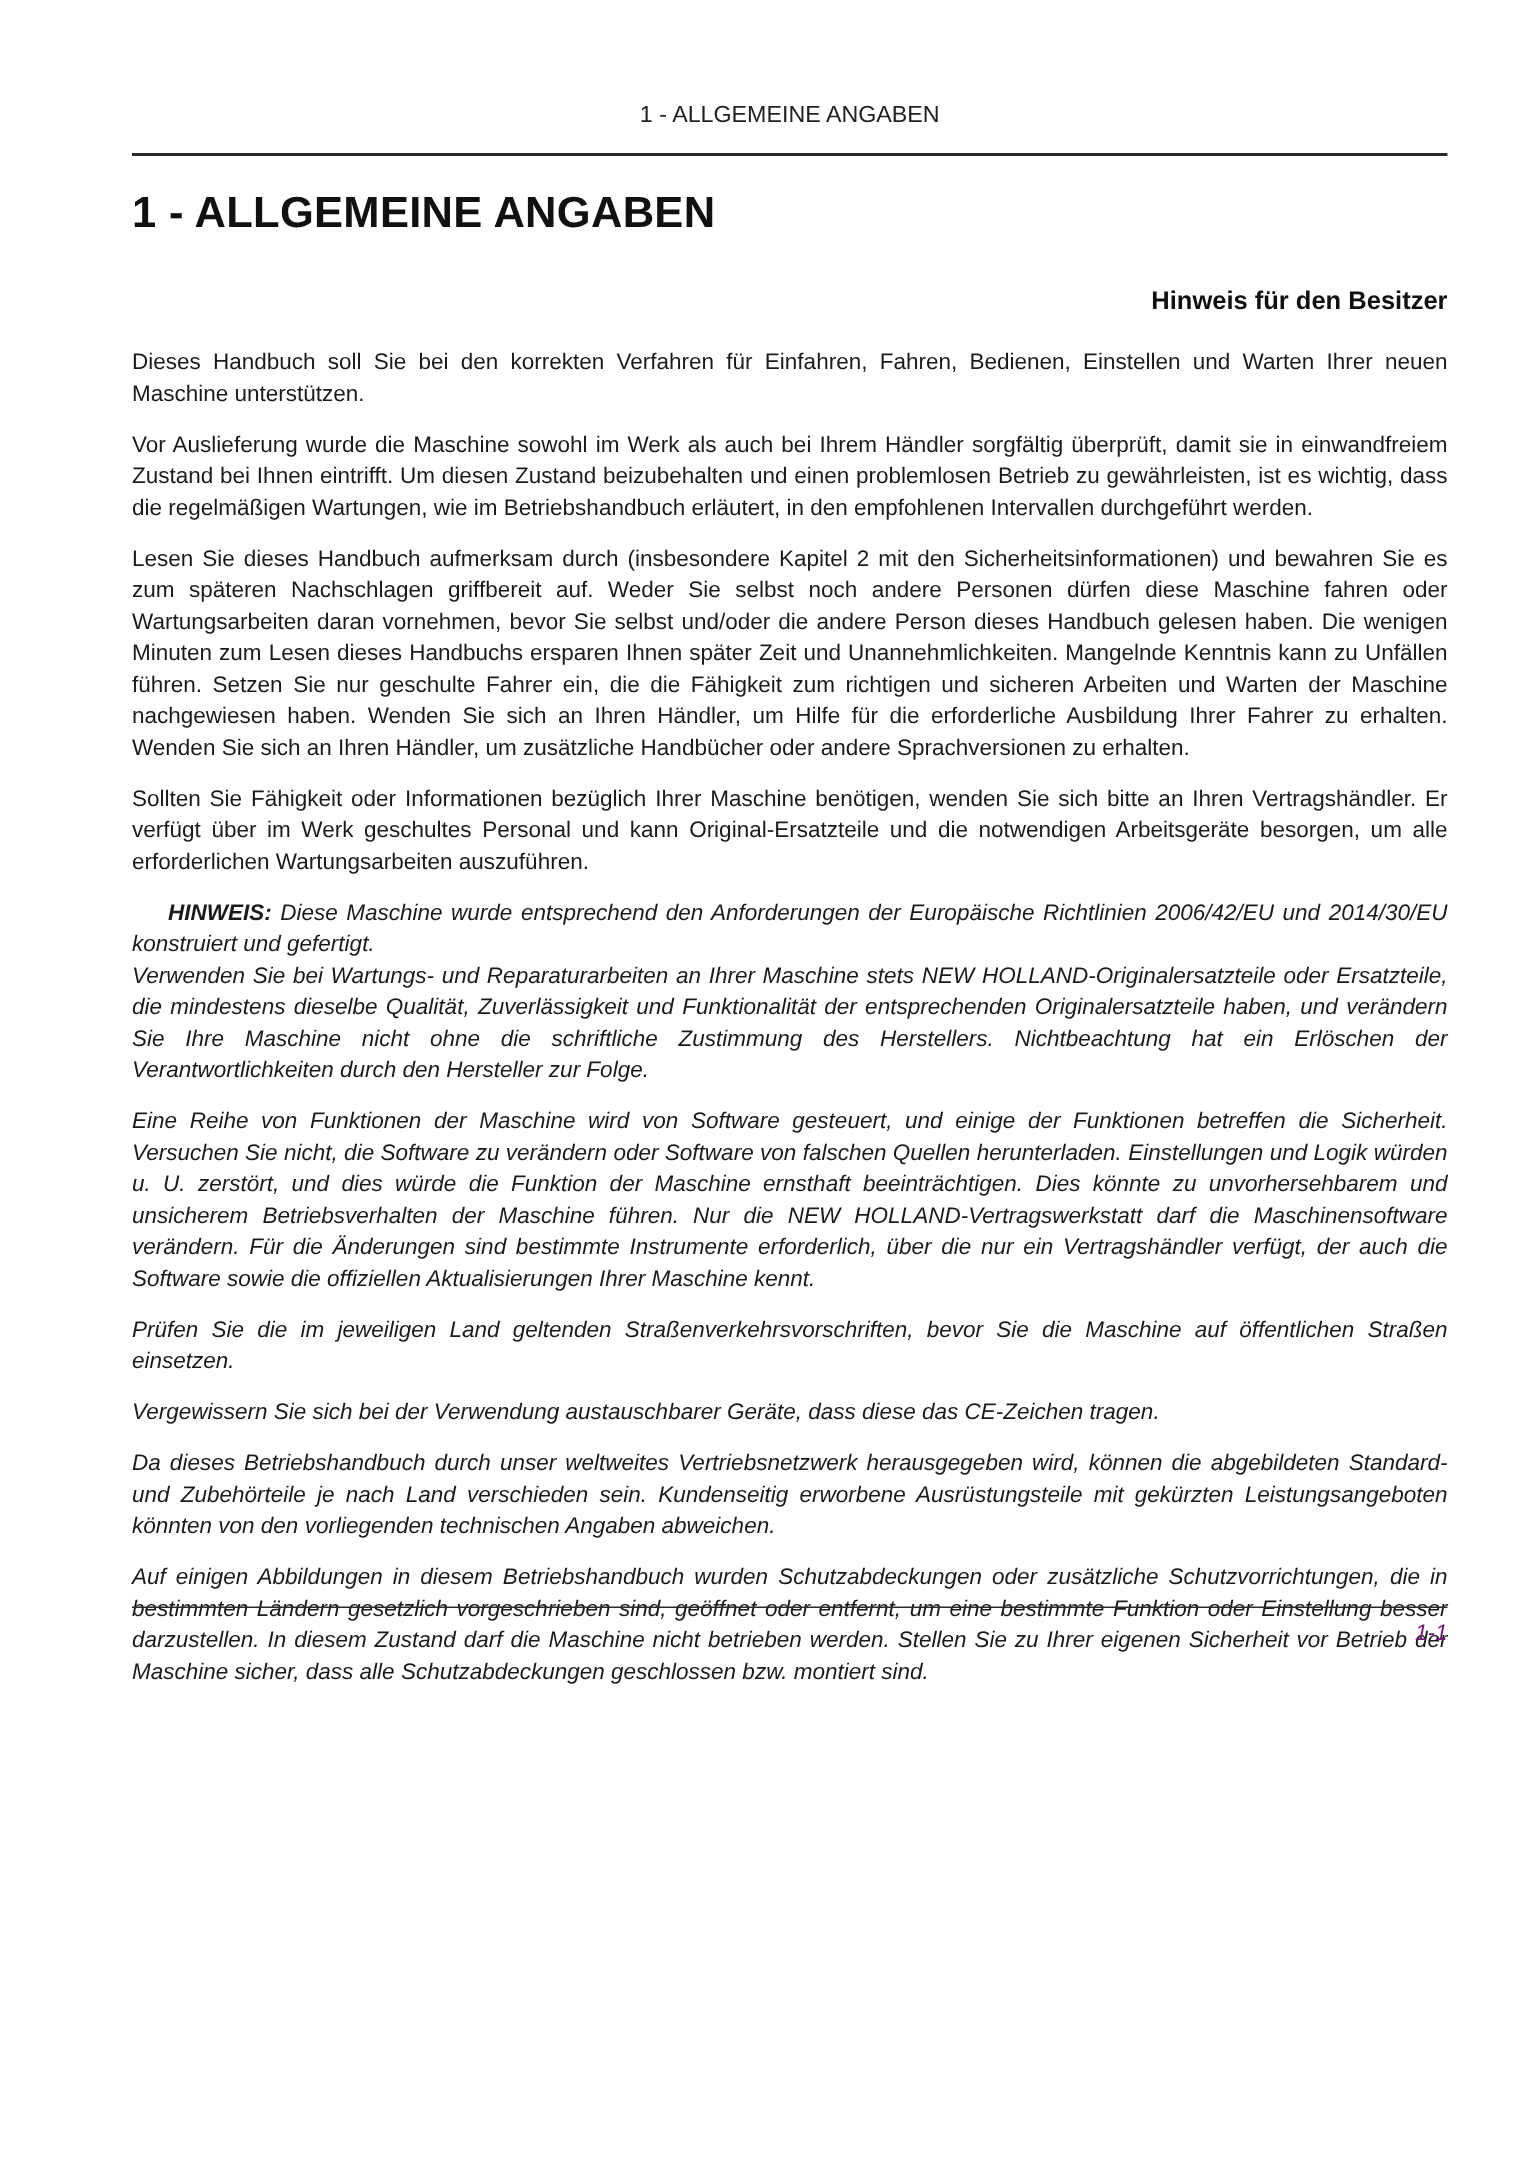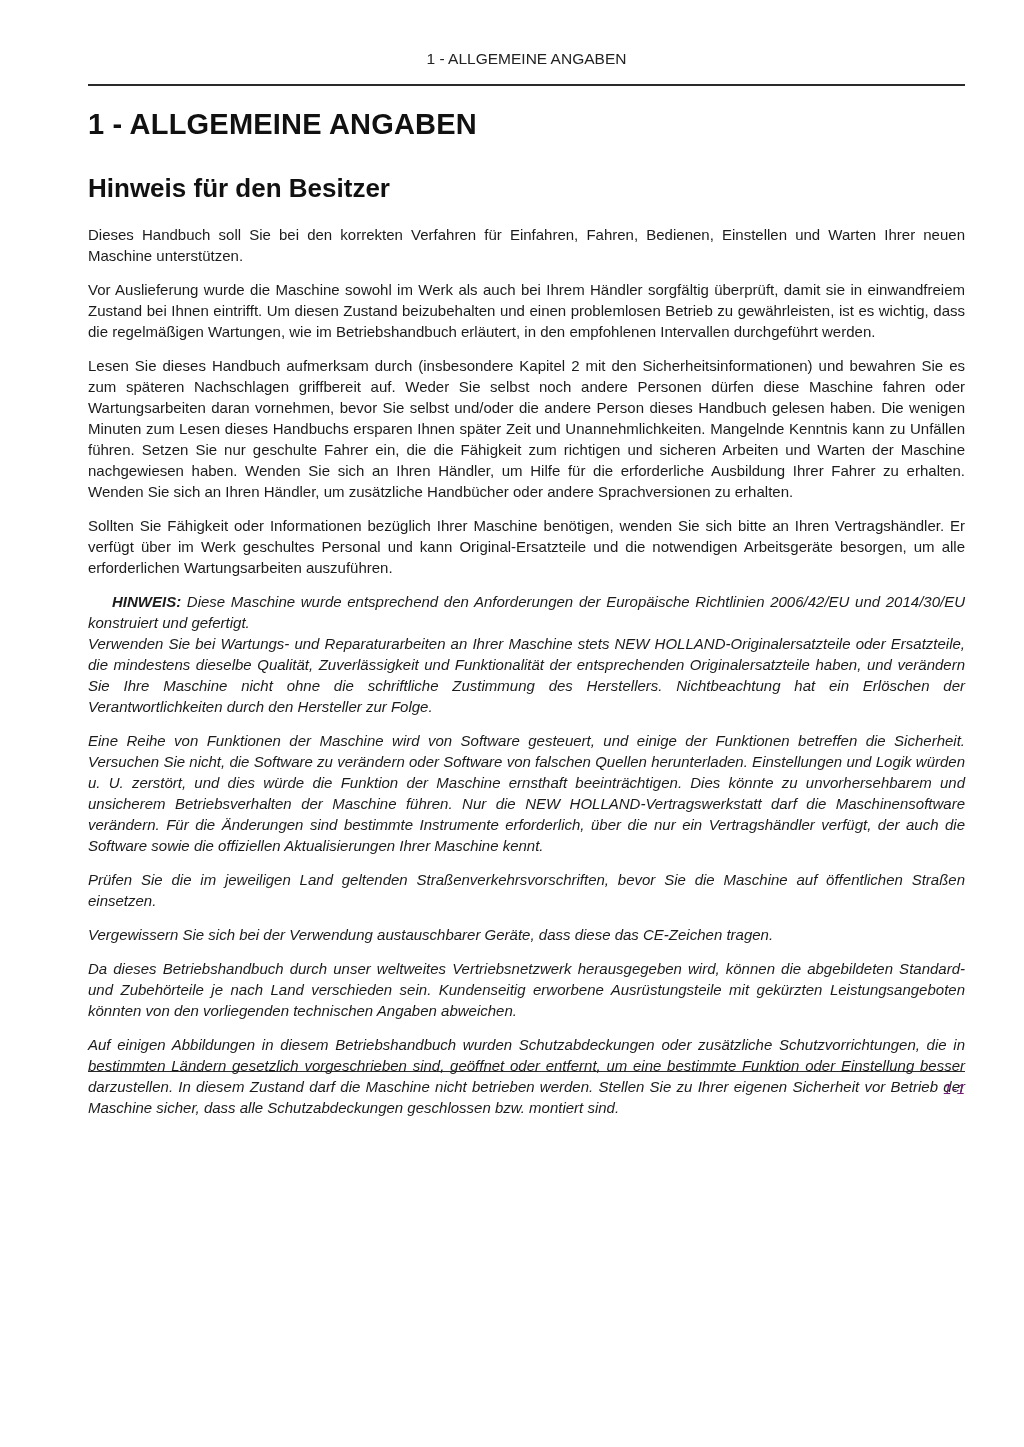--- a/index.html
+++ b/index.html
@@ -11,21 +11,21 @@
     width: 1024px;
     height: 1447px;
     font-family: "Liberation Sans", sans-serif;
     color: #1b1b1b;
   }
   .page {
     position: relative;
     width: 1024px;
     height: 1141px;
     box-sizing: border-box;
-    padding: 50px 59px 0 88px;
+    padding: 68px 59px 0 88px;
     background: #ffffff;
     overflow: hidden;
   }
   .running-header {
     text-align: center;
     font-size: 15.5px;
     color: #222;
     margin-bottom: 16px;
   }
   .rule {
@@ -37,24 +37,25 @@
     margin: 0 0 20px 0;
   }
   .title {
     font-size: 29px;
     font-weight: bold;
     color: #111;
     margin: 22px 0 0 0;
     letter-spacing: 0.2px;
   }
   .subtitle {
-    font-size: 26px;
+    font-size: 17px;
     font-weight: bold;
     color: #111;
     margin: 32px 0 20px 0;
+    text-align: right;
   }
   .para {
     font-size: 15px;
     line-height: 21px;
     text-align: justify;
     margin: 0 0 13px 0;
     color: #1b1b1b;
     hyphens: auto;
     -webkit-hyphens: auto;
   }

